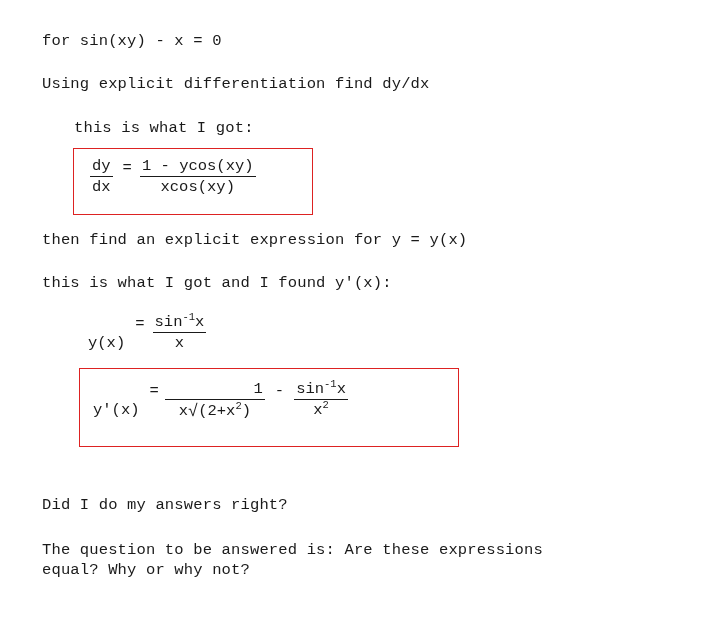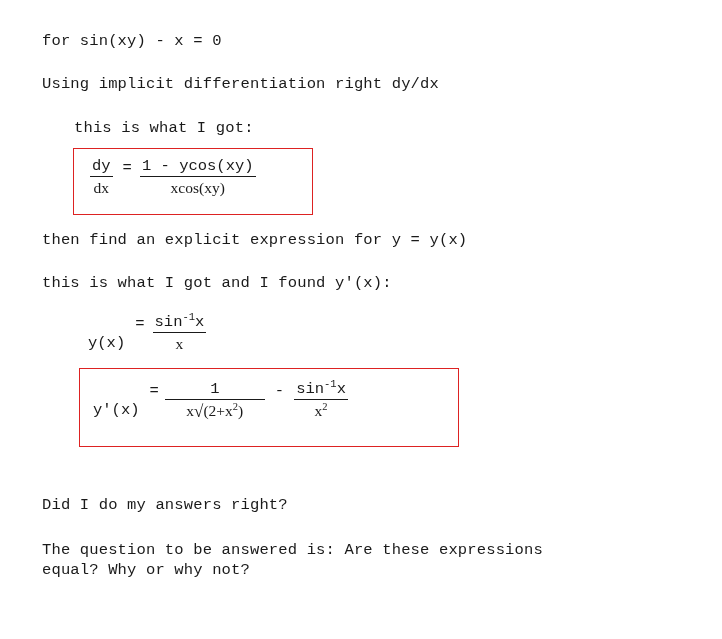--- a/index.html
+++ b/index.html
@@ -69,27 +69,26 @@
   .frac {
     display: inline-flex;
     flex-direction: column;
     align-items: center;
     vertical-align: top;
   }
   .frac > .num {
     padding: 0 2px 1px 2px;
     border-bottom: 1.4px solid #1a1a1a;
     white-space: pre;
-    text-align: center;
+    text-align: right;
   }
   .frac > .den {
     padding-top: 2px;
     white-space: pre;
     text-align: left;
-    font-family: Liberation Serif, serif;
   }
 
   sup.inv {
     font-size: 10.5px;
     vertical-align: super;
     line-height: 0;
   }
   sup.sq {
     font-size: 10.5px;
     vertical-align: super;
@@ -102,21 +101,21 @@
     top: 1px;
   }
 </style>
 </head>
 <body>
 
 <div class="page">
 
   <div class="line" style="top:32px;">for sin(xy) - x = 0</div>
 
-  <div class="line" style="top:75px;">Using implicit differentiation right dy/dx</div>
+  <div class="line" style="top:75px;">Using explicit differentiation find dy/dx</div>
 
   <div class="line" style="top:119px;margin-left:32px;">this is what I got:</div>
 
   <div class="redbox" style="left:73px; top:148px; width:240px; height:67px;"></div>
 
   <div class="math" style="left:90px; top:158px;">
     <div class="mrow">
       <span class="frac">
         <span class="num">dy</span>
         <span class="den">dx</span>

